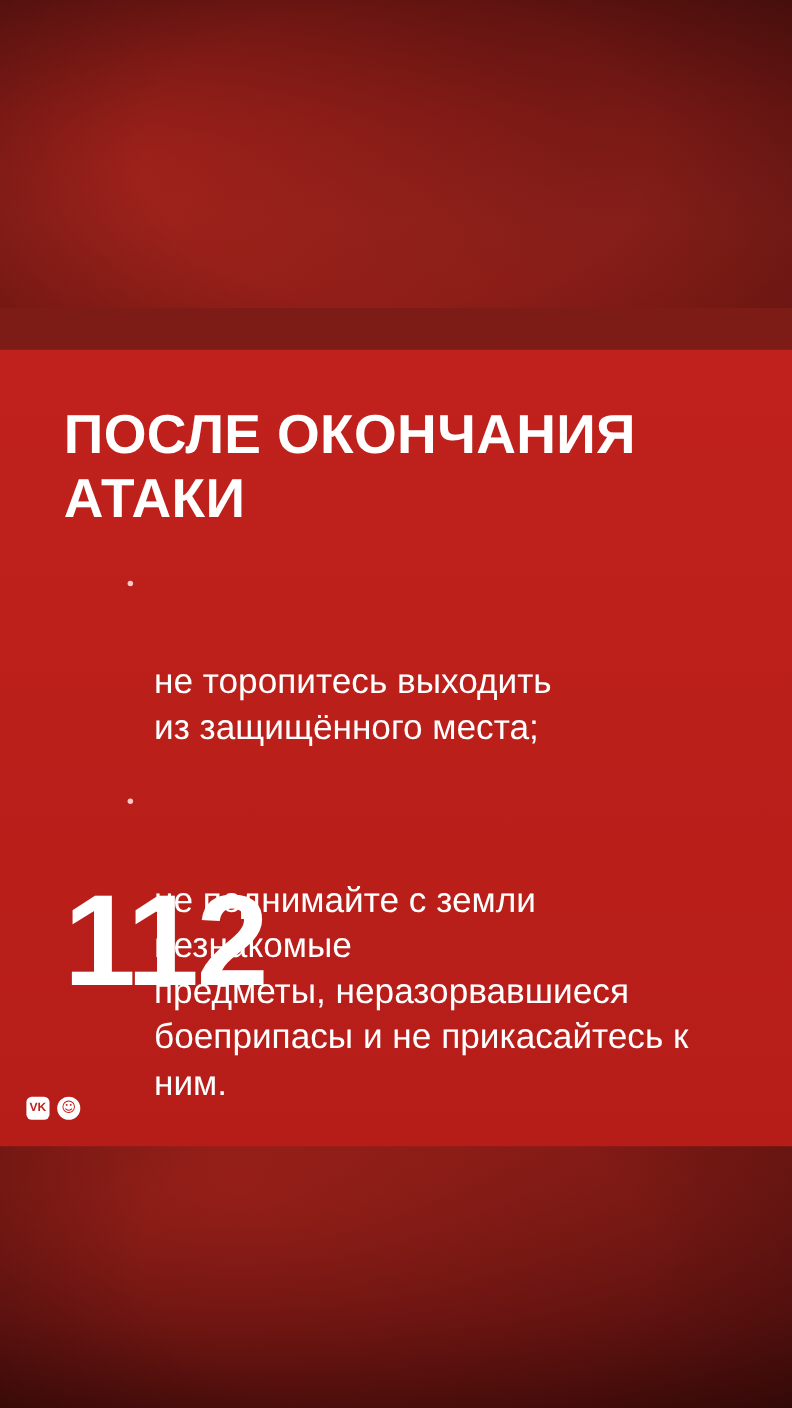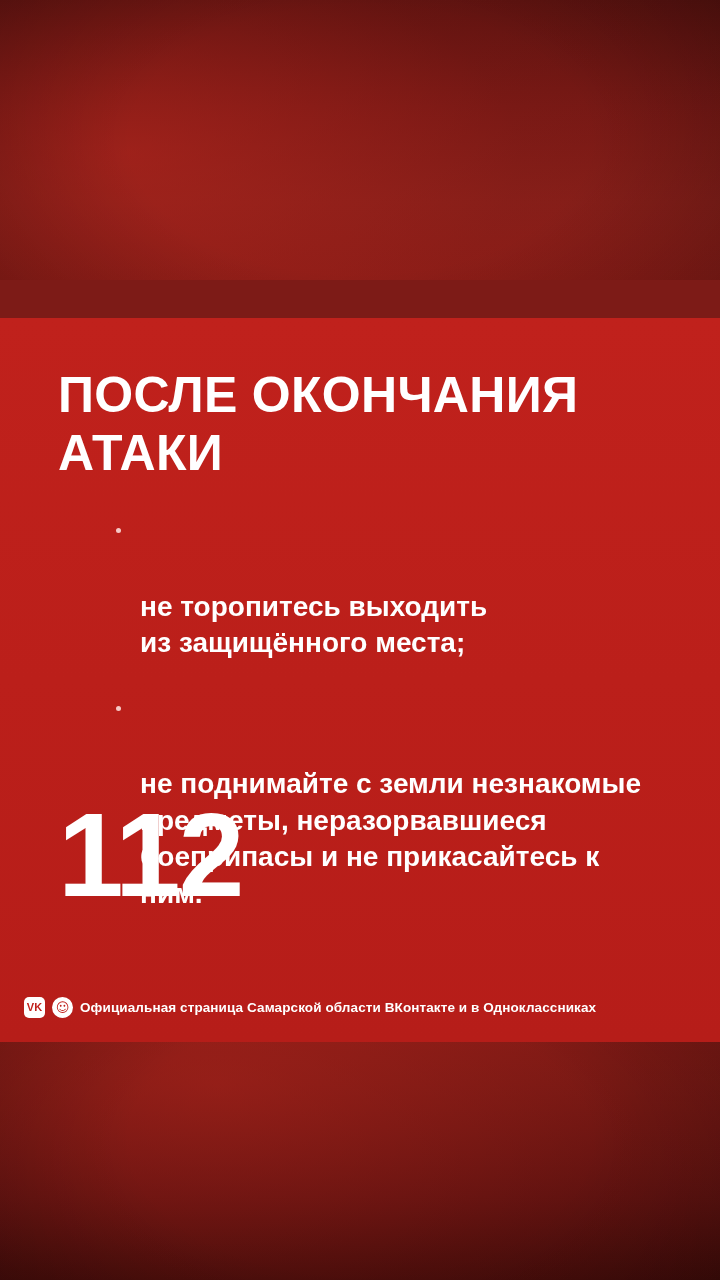--- a/index.html
+++ b/index.html
@@ -81,24 +81,24 @@
     width: 540px;
     margin: 0;
     padding: 0;
     list-style: none;
   }
   .bullets li {
     position: relative;
     padding-left: 28px;
     margin-bottom: 32px;
     color: #ffffff;
-    font-size: 28px;
+    font-size: 32px;
     line-height: 1.30;
     white-space: pre-line;
-    font-weight: bold;
+    font-weight: normal;
   }
   .bullets li:last-child { margin-bottom: 0; }
   .bullets li .dot {
     position: absolute;
     left: 4px;
     top: 12px;
     width: 5px;
     height: 5px;
     border-radius: 50%;
     background: #f6c9c6;
@@ -201,17 +201,16 @@
       </li>
     </ul>
 
     <div class="emergency">
       <div class="number">112</div>
     </div>
 
     <div class="footer">
       <div class="badge">VK</div>
       <div class="badge ok">☺</div>
-      <div class="text">Официальная страница Самарской области ВКонтакте и в Одноклассниках</div>
     </div>
 
   </div>
 </div>
 
 </body></html>

